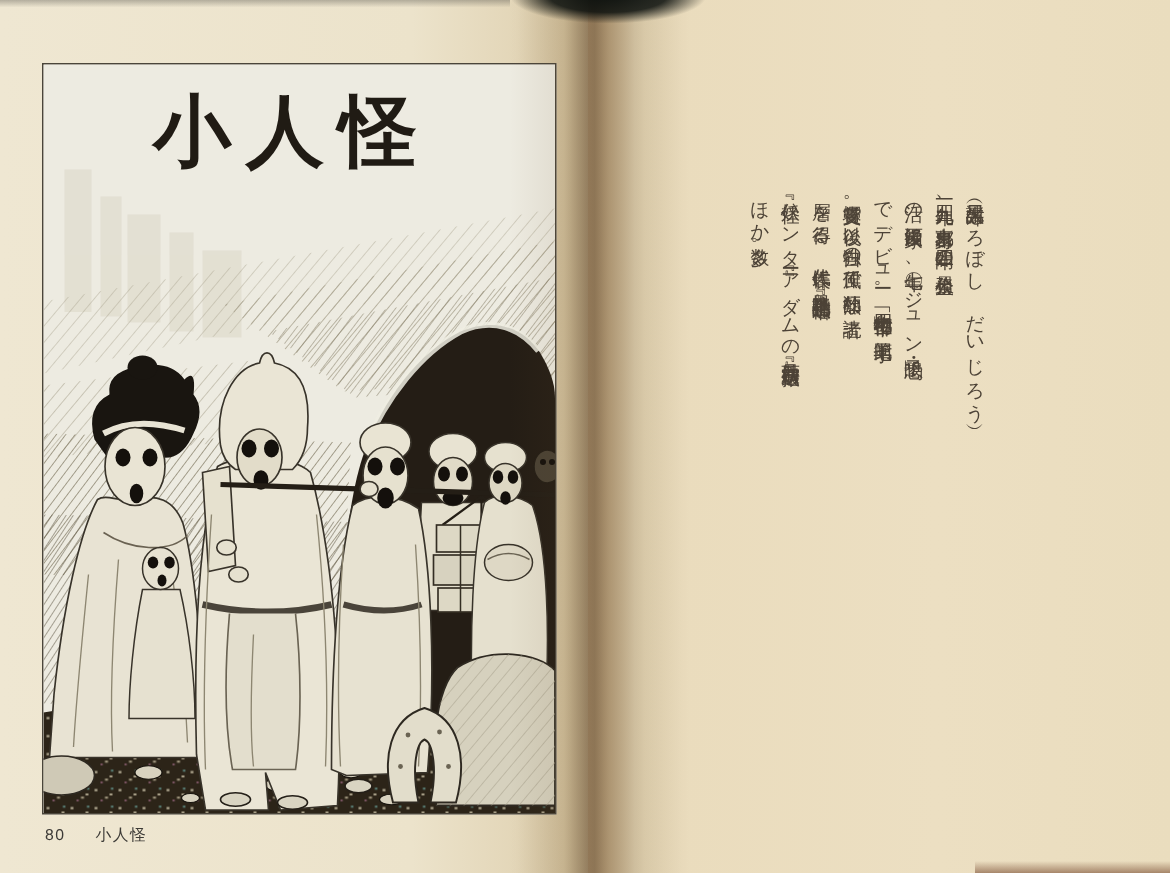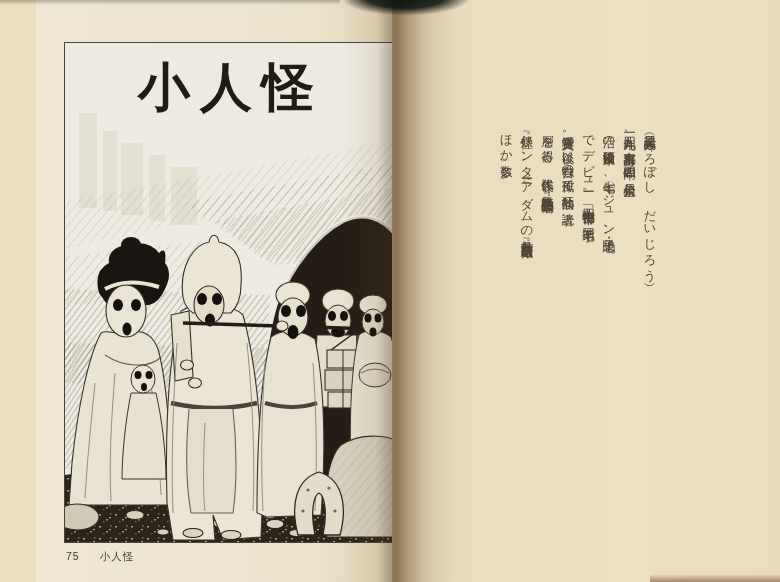--- a/index.html
+++ b/index.html
@@ -2,21 +2,21 @@
 <html><head>
 <meta charset="utf-8">
 <style>
   html,body{margin:0;padding:0;}
   body{
     position:relative;width:780px;height:582px;overflow:hidden;
     background:#ebdec0;font-family:"Liberation Serif",serif;
   }
   .page{position:absolute;top:0;height:582px;}
   .page-left{left:0;width:392px;
-    background:linear-gradient(90deg,#efe7d2 0%,#ece3cb 70%,#e3d6b8 88%,#cdbb96 97%,#bda985 100%);margin-left:36px;}
+    background:linear-gradient(90deg,#efe7d2 0%,#ece3cb 70%,#e3d6b8 88%,#cdbb96 97%,#bda985 100%);}
   .page-right{left:392px;width:388px;
     background:linear-gradient(90deg,#b99f79 0%,#cfb890 3%,#e3d5b4 8%,#eadcbd 16%,#ecdfc2 60%,#eaddbe 100%);}
   .gutter-shadow{
     position:absolute;left:340px;top:0;width:120px;height:582px;pointer-events:none;
     background:linear-gradient(90deg,rgba(110,80,45,0) 0%,rgba(110,80,45,0.10) 30%,
       rgba(70,46,24,0.42) 47%,rgba(88,60,34,0.30) 55%,rgba(110,80,45,0.10) 75%,rgba(110,80,45,0) 100%);
   }
   .spine-top-shadow{
     position:absolute;left:318px;top:-28px;width:175px;height:50px;pointer-events:none;
     background:radial-gradient(ellipse closest-side,rgba(8,13,11,0.95) 0%,rgba(8,13,11,0.85) 45%,rgba(8,13,11,0) 75%);
@@ -217,21 +217,21 @@
         <circle cx="270" cy="468" r="1.6" fill="#6a6353"></circle>
       </g>
 
       <ellipse cx="12" cy="474" rx="22" ry="13" fill="#cfc9b6" stroke="#2e2921" stroke-width="1.1"></ellipse>
 
       <text class="svg-title" x="166" y="62" text-anchor="middle" font-size="52" letter-spacing="10" fill="#201b14">小人怪</text>
     </svg>
   </div>
 
   <div class="page-footer">
-    <span>75</span>
+    <span>80</span>
     <span>小人怪</span>
   </div>
 </div>
 
 <div class="page page-right"></div>
 
 <div class="author-bio">
   <span class="bio-line">諸星大二郎（もろぼし　だいじろう）</span>
   <span class="bio-line">一九四九年、東京都出身。四年間の公務員生</span>
   <span class="bio-line">活の後漫画家に。七〇年、「ジュン子・恐喝」</span>

